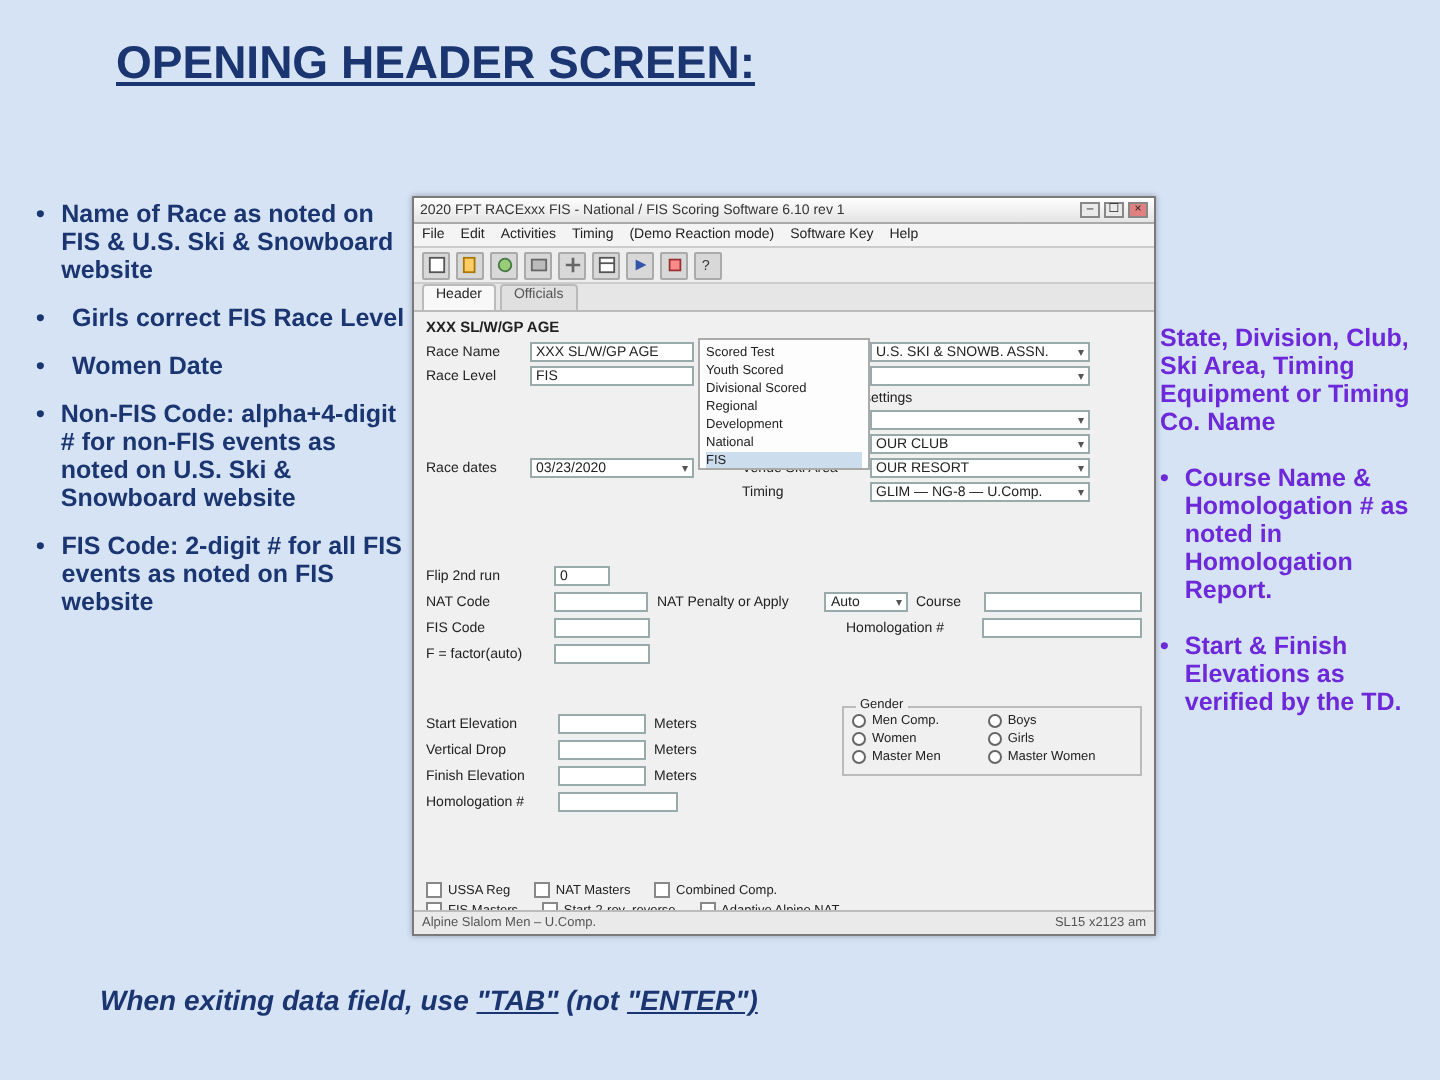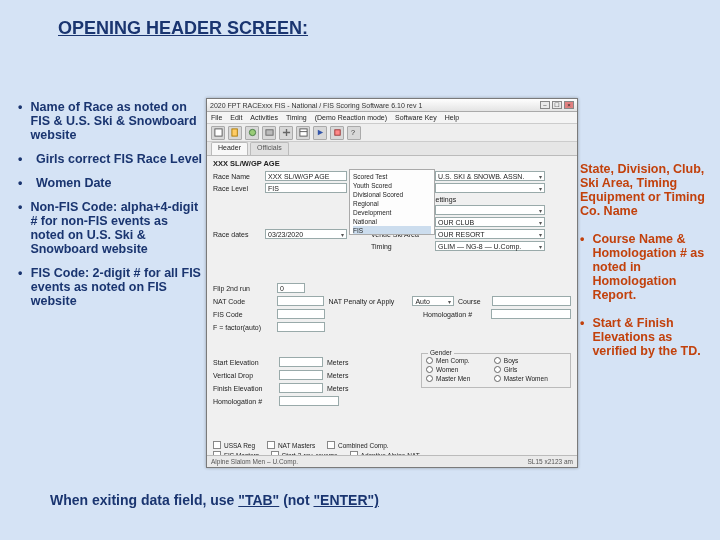--- a/index.html
+++ b/index.html
@@ -8,21 +8,21 @@
     height: 540px;
     background: #d5e3f5;
     font-family: Arial, Helvetica, sans-serif;
     position: relative;
     overflow: hidden;
   }
   .slide-title {
     position: absolute;
     left: 58px;
     top: 18px;
-    font-size: 18px;
+    font-size: 23px;
     font-weight: bold;
     color: #1a3570;
     line-height: 1.15;
     text-decoration: underline;
     text-decoration-color: #1a3570;
   }
   .left-bullets {
     position: absolute;
     left: 18px;
     top: 100px;
@@ -32,32 +32,33 @@
     font-weight: bold;
   }
   .left-bullets li { list-style: none; margin-bottom: 10px; display:flex; gap:8px;}
   .left-bullets li .dot { width:10px; }
   .right-notes {
     position: absolute;
     right: 10px;
     top: 162px;
     width: 130px;
     font-size: 12.5px;
-    color: #c2410c;
+    color: #6d28d9;
     font-weight: bold;
   }
   .right-notes li { list-style: none; margin-bottom: 14px; display:flex; gap:8px; }
   .right-notes li .dot { width:10px; }
   .tab-note {
     position: absolute;
     left: 50px;
     bottom: 32px;
     font-size: 14px;
     color: #1a3570;
     font-weight: bold;
+    font-style: italic;
   }
   .tab-note .u { text-decoration: underline; }
   .app-window {
     position: absolute;
     left: 206px;
     top: 98px;
     width: 372px;
     height: 370px;
     background: #f0f0f0;
     border: 1px solid #7a7a7a;

